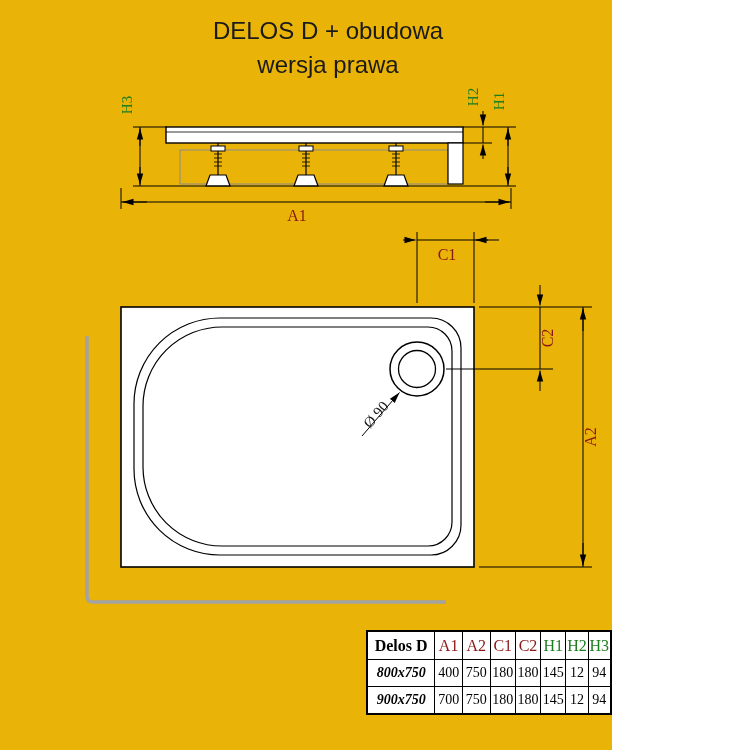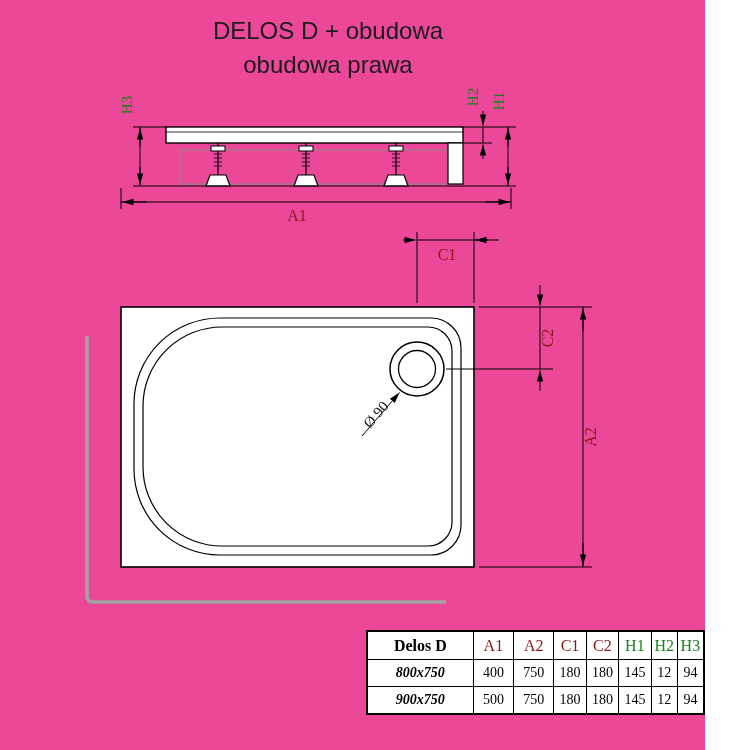--- a/index.html
+++ b/index.html
@@ -1,16 +1,16 @@
 <!DOCTYPE html>
 <html><head>
 <meta charset="utf-8">
 <style>
   html,body{margin:0;padding:0;background:#fff;}
-  .page{position:relative;width:705px;height:750px;background:#ec4899;overflow:hidden;
+  .page{position:relative;width:612px;height:750px;background:#eab308;overflow:hidden;
         font-family:"Liberation Sans",sans-serif;}
   .title{position:absolute;top:14px;left:0;width:656px;text-align:center;
          color:#1a1a1a;font-size:24px;line-height:34px;}
   svg.drawing{position:absolute;left:0;top:0;}
 
   
   .dim-red{fill:#8b1616;font-family:"Liberation Serif",serif;font-size:16px;}
   .dim-green{fill:#1e7d1e;font-family:"Liberation Serif",serif;font-size:15px;}
   .dia-label{fill:#1a1a1a;font-family:"Liberation Serif",serif;font-size:15px;}
 
@@ -30,21 +30,21 @@
   .spec td.w42{width:42px;} .spec td.w33{width:33px;} .spec td.w26{width:26px;}
   .spec .red{color:#8b1616;} .spec .green{color:#1e7d1e;}
 </style>
 </head>
 <body>
 
 <div class="page">
 
   <div class="title">
     <div>DELOS D + obudowa</div>
-    <div>obudowa prawa</div>
+    <div>wersja prawa</div>
   </div>
 
   <svg class="drawing" width="733" height="750" viewBox="0 0 733 750">
     <defs>
       <marker id="arw" markerWidth="12" markerHeight="9" refX="11.2" refY="4.5" orient="auto" markerUnits="userSpaceOnUse">
         <path d="M0.2,1.3 L11.2,4.5 L0.2,7.7 Z" fill="#000"></path>
       </marker>
     </defs>
 
     <g>
@@ -197,21 +197,21 @@
       <td>400</td>
       <td>750</td>
       <td>180</td>
       <td>180</td>
       <td>145</td>
       <td>12</td>
       <td>94</td>
     </tr>
     <tr>
       <td class="name rowname">900x750</td>
-      <td>500</td>
+      <td>700</td>
       <td>750</td>
       <td>180</td>
       <td>180</td>
       <td>145</td>
       <td>12</td>
       <td>94</td>
     </tr>
   </tbody>
     </table>
 

